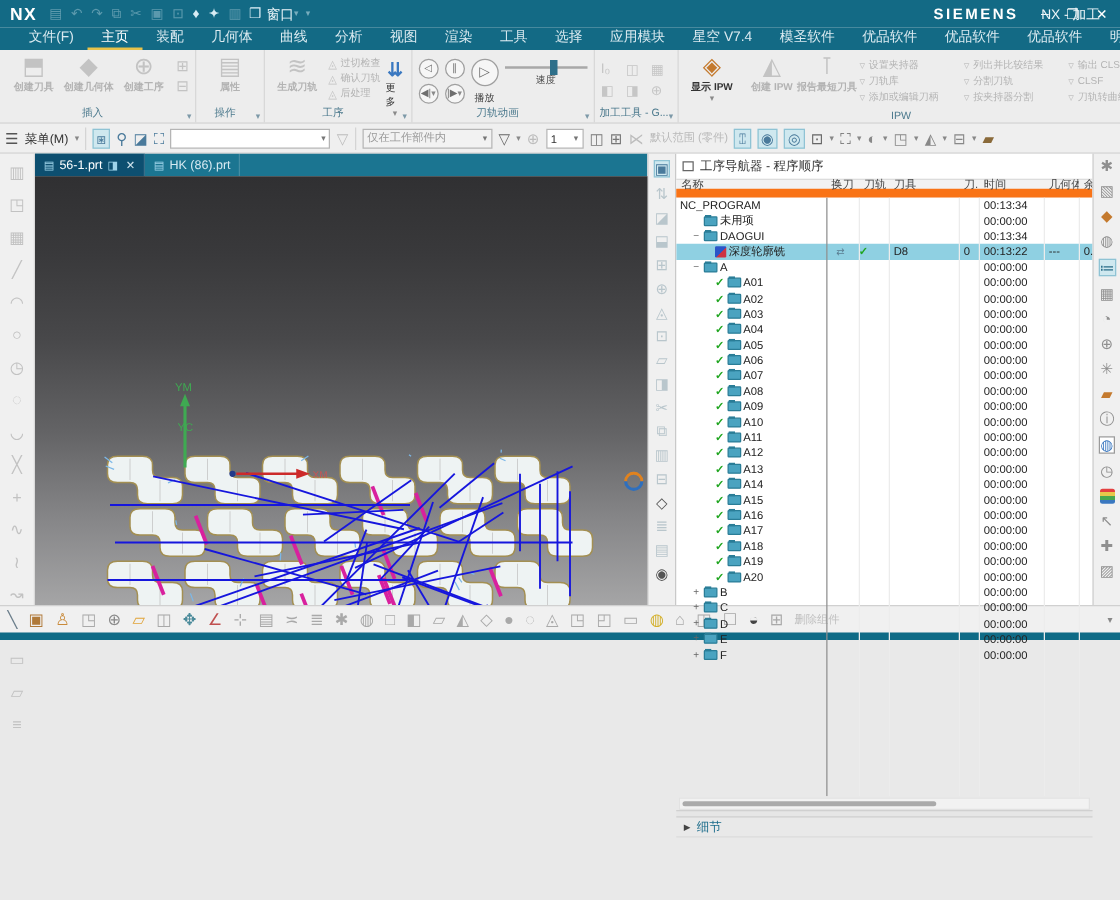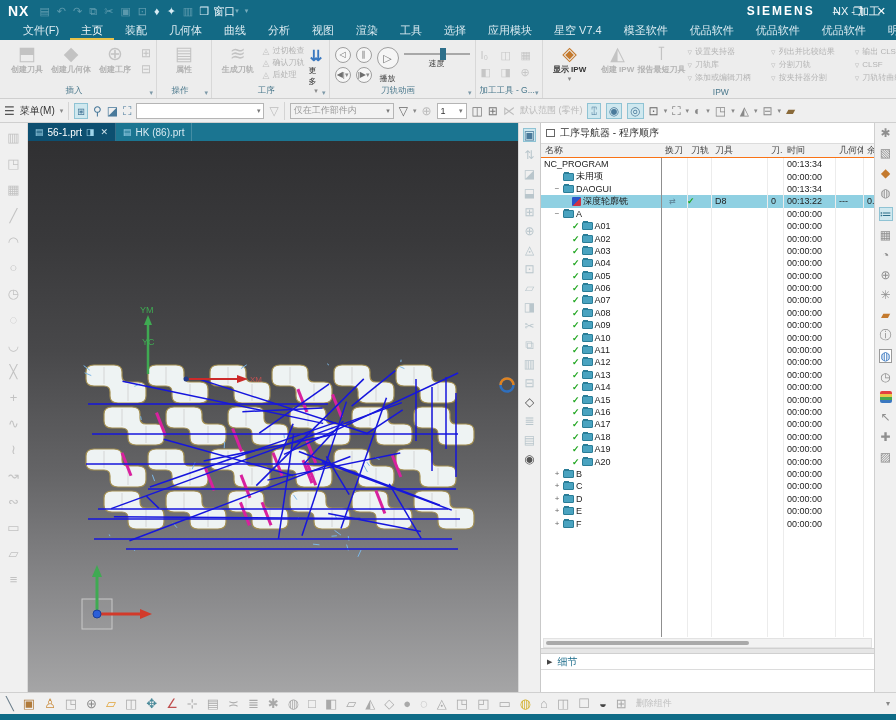--- a/index.html
+++ b/index.html
@@ -1,18 +1,18 @@
 <!DOCTYPE html>
 <html><head>
 <meta charset="utf-8">
 <style>
   * { margin:0; padding:0; box-sizing:border-box; }
   html,body { width:896px; height:720px; overflow:hidden;
     font-family:"Liberation Sans", sans-serif; background:#e9e9e9; }
-  .app { width:896px; height:720px; display:flex; flex-direction:column; }
+  .app { width:896px; height:512px; display:flex; flex-direction:column; }
 
   
   .titlebar { height:22px; background:#136a85; display:flex; align-items:center; position:relative; color:#fff; flex:none; }
   .nx-logo { font-weight:bold; font-size:14px; letter-spacing:1px; padding:0 10px 0 8px; }
   .qat { display:flex; align-items:center; gap:7px; }
   .qicon { font-size:11px; color:rgba(210,232,240,.38); line-height:1; }
   .qicon.bright { color:#d8ecf4; }
   .qcaret { font-size:7px; color:rgba(220,240,246,.5); }
   .win-label { font-size:11px; color:#eaf4f8; margin-left:4px; }
   .title-center { position:absolute; left:0; right:16px; top:4px; text-align:right; font-size:11px; color:#eef6f9; pointer-events:none; }
@@ -81,21 +81,21 @@
   .canvas svg { position:absolute; inset:0; }
   .innerbar { width:22px; background:#f0f0f0; border-left:1px solid #d8d8d8; display:flex; flex-direction:column; align-items:center; padding-top:5px; gap:7px; flex:none; }
   .innerbar span { font-size:12px; color:#b9c6cc; line-height:1; }
   .innerbar span.hl { background:#cfe8ef; border:1px solid #8fc3d4; color:#4a7a9b; }
   .innerbar span.dk { color:#555; }
 
   
   .panel { width:334px; background:#fff; border-left:1px solid #c9c9c9; display:flex; flex-direction:column; flex:none; }
   .nav-header { height:20px; display:flex; align-items:center; gap:5px; font-size:10px; color:#333; padding-left:5px; flex:none; }
   .nav-header .wicon { width:9px; height:8px; border:1px solid #666; }
-  .nav-cols { height:15px; background:#f2f2f2; border-top:1px solid #dcdcdc; border-bottom:1px solid #f97316; display:grid;
+  .nav-cols { height:15px; background:#f2f2f2; border-top:1px solid #dcdcdc; border-bottom:7px solid #f97316; display:grid;
     grid-template-columns:120px 26px 24px 56px 16px 52px 28px 12px; font-size:9px; color:#444; align-items:center; flex:none; }
   .nav-cols span { padding-left:4px; white-space:nowrap; overflow:hidden; }
   .tree { position:relative; height:479px; overflow:hidden; flex:none; }
   .gridlines { position:absolute; inset:0; pointer-events:none; }
   .gl { position:absolute; top:0; bottom:0; width:1px; background:#ececec; }
   .gl.dark { background:#8f8f8f; }
   .trow { display:grid; grid-template-columns:120px 26px 24px 56px 16px 52px 28px 12px; height:12.4px; align-items:center; font-size:9px; color:#222; white-space:nowrap; }
   .trow.sel { background:#8fd0e2; }
   .ncell { display:flex; align-items:center; gap:2px; overflow:hidden; padding-left:3px; }
   .exp { width:8px; font-size:8px; color:#666; text-align:center; flex:none; line-height:8px; }

